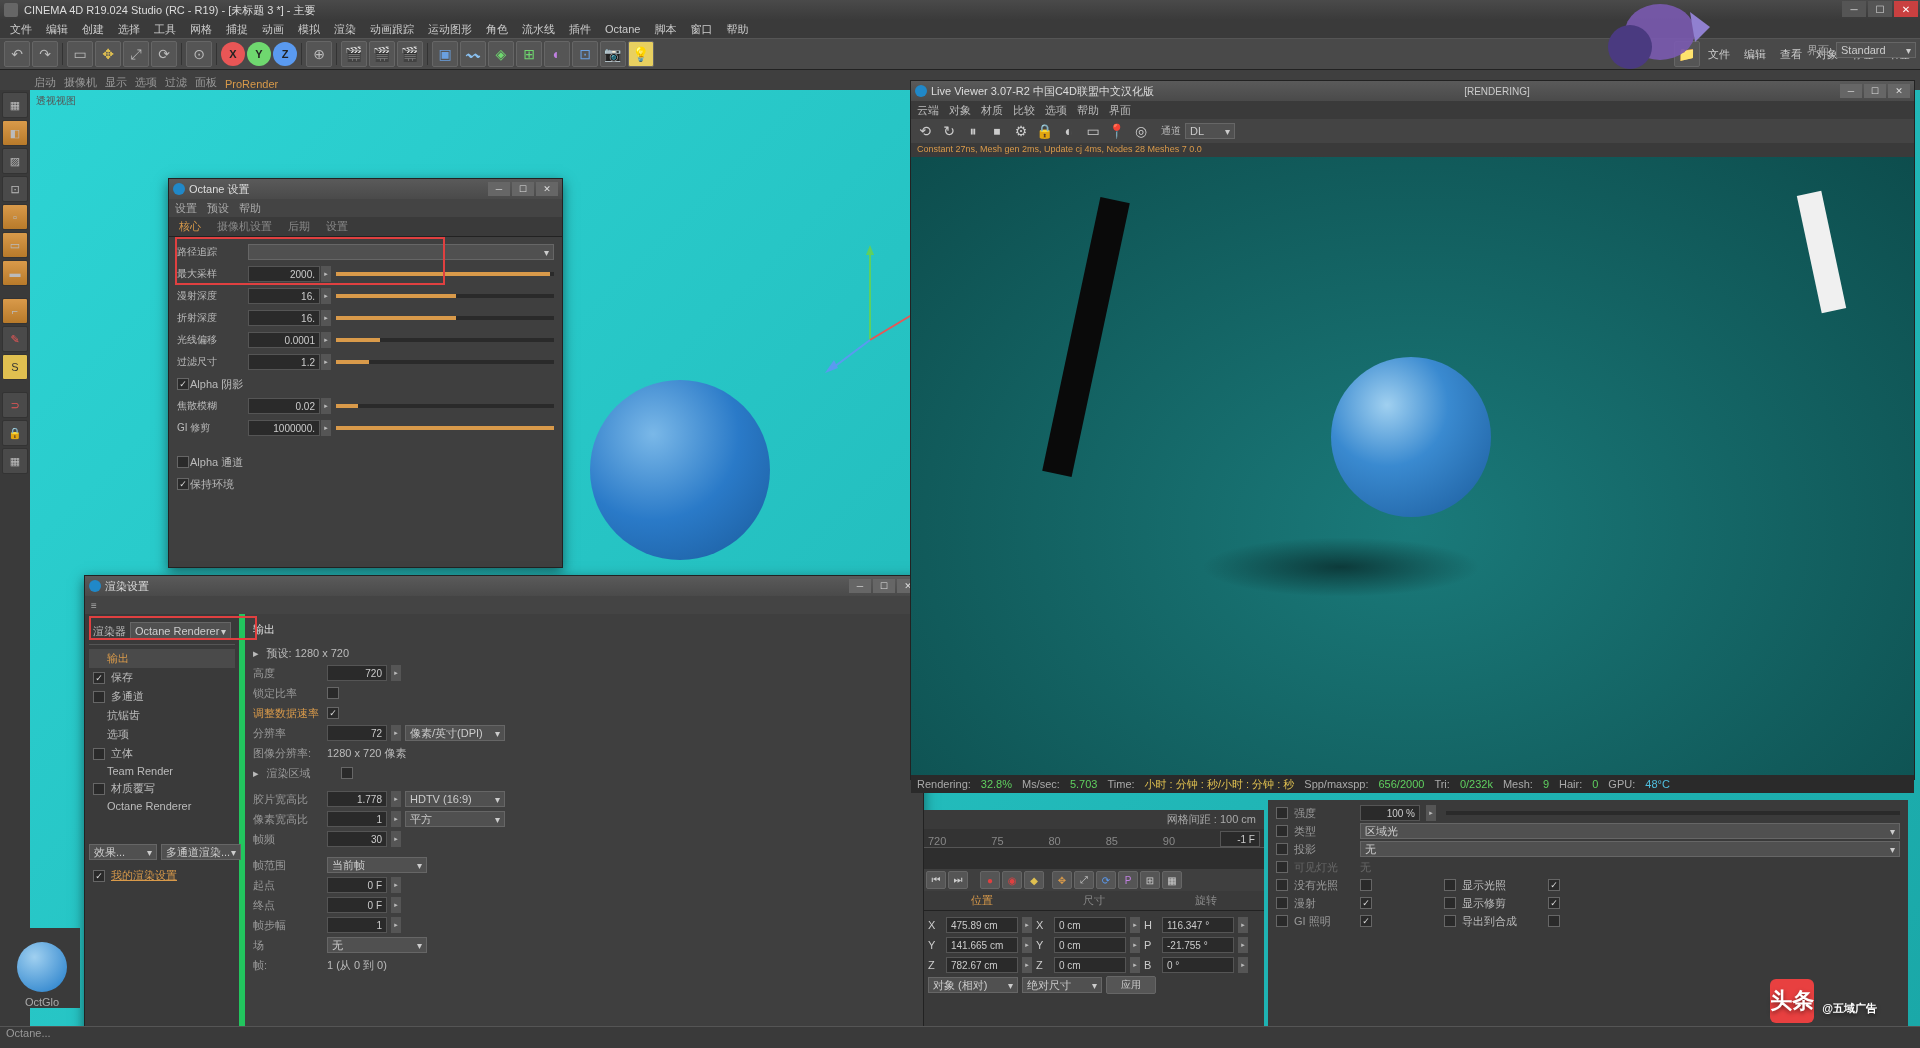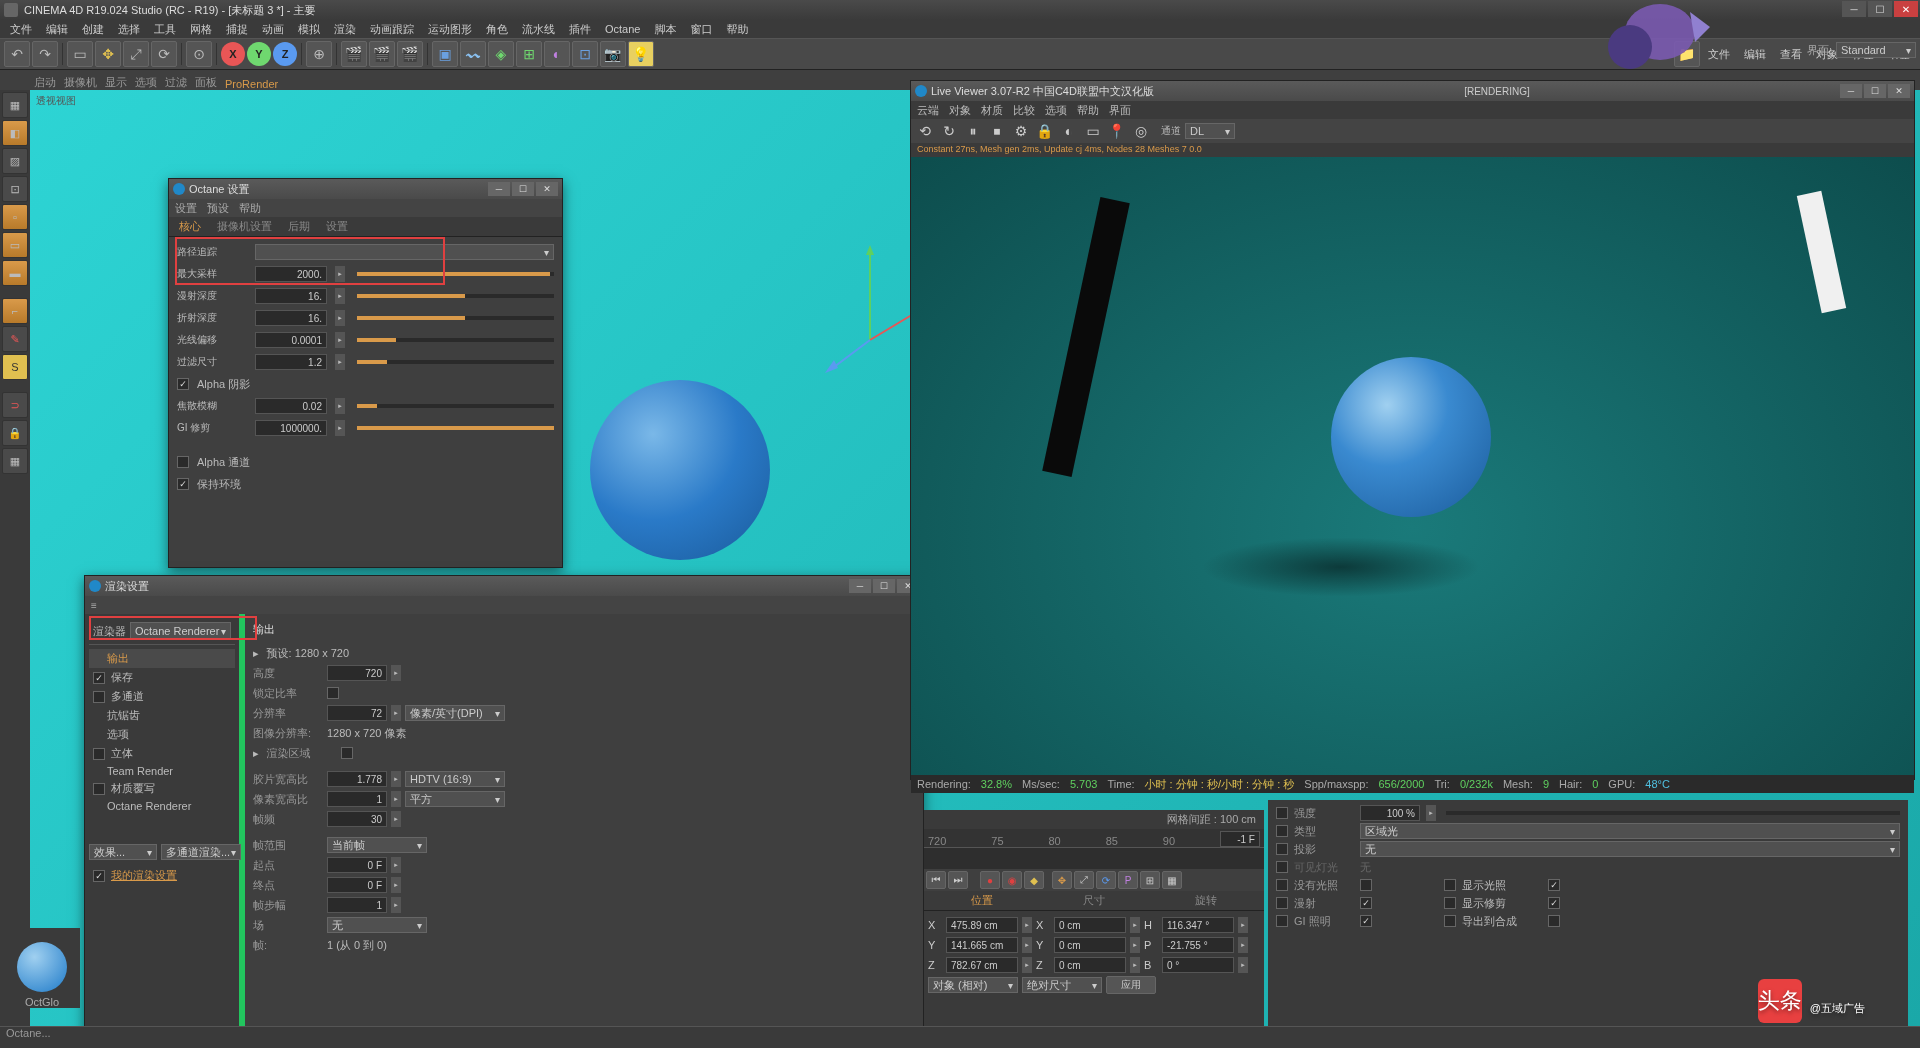--- a/index.html
+++ b/index.html
@@ -30,21 +30,21 @@
 .floating-window{position:absolute;background:#3f3f3f;border:1px solid #222;box-shadow:0 4px 12px rgba(0,0,0,.5)}
 .fw-title{background:linear-gradient(#5a5a5a,#4a4a4a);height:20px;display:flex;align-items:center;padding:0 4px;color:#ddd}
 .fw-title-icon{width:12px;height:12px;background:#2088c8;border-radius:50%;margin-right:4px}
 .fw-controls{display:flex;gap:2px;margin-left:auto}
 .fw-btn{width:22px;height:14px;background:#666;font-size:9px;display:flex;align-items:center;justify-content:center;cursor:pointer}
 .fw-menubar{background:#444;height:18px;display:flex;align-items:center;padding:0 6px;gap:10px;font-size:10px;color:#aaa}
 .fw-tabs{background:#3a3a3a;height:20px;display:flex;align-items:center;padding:0 6px;gap:8px;font-size:10px;border-bottom:1px solid #222}
 .fw-tab{color:#888;cursor:pointer;padding:2px 4px}
 .fw-tab.active{color:#d99a4a}
 .fw-body{padding:6px 8px;display:flex;flex-direction:column;gap:4px}
-.param-row{display:flex;align-items:center;gap:8px;height:18px}
+.param-row{display:flex;align-items:center;gap:1px;height:18px}
 .param-label{width:70px;color:#bbb;font-size:10px}
 .param-input{width:72px;height:16px;background:#2a2a2a;border:1px solid #555;color:#ccc;font-size:10px;padding:0 4px;display:flex;align-items:center;justify-content:flex-end}
 .param-spinner{width:10px;height:16px;background:#555;cursor:pointer;display:flex;align-items:center;justify-content:center;font-size:7px}
 .param-slider{flex:1;height:4px;background:#2a2a2a;position:relative;cursor:pointer;margin-left:4px}
 .param-slider-fill{position:absolute;height:100%;background:#d99a4a;left:0}
 .checkbox{width:12px;height:12px;background:#2a2a2a;border:1px solid #666;display:flex;align-items:center;justify-content:center;font-size:9px;color:#ddd}
 .checkbox.checked::after{content:"✓"}
 .highlight-box{border:2px solid #e04040;position:absolute;pointer-events:none}
 .render-settings{position:absolute;left:84px;top:575px;width:840px;height:470px}
 .rs-body{display:flex;height:calc(100% - 38px)}
@@ -75,21 +75,21 @@
 .lv-status{background:#2a2a2a;height:18px;display:flex;align-items:center;padding:0 6px;font-size:10px;gap:10px}
 .lv-status span{color:#aaa}
 .lv-status .green{color:#5fd05f}
 .lv-status .yellow{color:#e0c050}
 .lv-status .cyan{color:#50c0e0}
 .attrib-row{display:flex;align-items:center;gap:6px;height:18px;padding:0 4px}
 .attrib-label{color:#999;width:60px}
 .linkbox{width:12px;height:12px;border:1px solid #666;background:#2a2a2a}
 .statusbar{position:absolute;bottom:0;left:0;right:0;height:22px;background:#3a3a3a;border-top:1px solid #555;display:flex;padding:0 6px;font-size:10px;color:#999}
 .decor-character{position:absolute;right:200px;top:-8px;width:180px;height:100px;pointer-events:none}
-.watermark{position:absolute;right:55px;bottom:25px;font-size:40px;color:#fff;font-weight:400;pointer-events:none;text-shadow:0 2px 4px rgba(0,0,0,.5)}
+.watermark{position:absolute;right:43px;bottom:25px;font-size:40px;color:#fff;font-weight:700;pointer-events:none;text-shadow:0 2px 4px rgba(0,0,0,.5)}
 .wm-logo{display:inline-block;width:44px;height:44px;background:#e84040;color:#fff;border-radius:6px;text-align:center;line-height:44px;font-size:22px;margin-right:8px;vertical-align:middle}
 .coord-panel{background:#3a3a3a;padding:4px;font-size:10px}
 .coord-row{display:flex;align-items:center;gap:4px;height:20px}
 .coord-label{width:14px;color:#ccc}
 .coord-input{width:72px;height:16px;background:#2a2a2a;border:1px solid #555;color:#ccc;padding:0 4px;font-size:10px;display:flex;align-items:center}
 .tl-toolbar{display:flex;gap:2px;padding:2px;background:#3f3f3f}
 .tl-btn{width:20px;height:18px;background:#555;border:1px solid #666;border-radius:2px;font-size:10px;display:flex;align-items:center;justify-content:center;cursor:pointer;color:#ccc}
 .tl-btn.rec{color:#e04040}
 .tl-btn.key{color:#e0c050}
 .right-layout{position:absolute;right:4px;top:42px;display:flex;gap:4px;align-items:center;font-size:10px;color:#aaa}
@@ -399,20 +399,24 @@
       <div class="rs-row">
           <span class="rs-label">高度</span>
           <div class="num-input">720</div>
           <div class="param-spinner">▸</div>
         </div>
       <div class="rs-row">
           <span class="rs-label">锁定比率</span>
           <div class="checkbox"></div>
         </div>
       <div class="rs-row">
+          <span class="rs-label" style="color:#d99a4a">调整数据速率</span>
+          <div class="checkbox checked"></div>
+        </div>
+      <div class="rs-row">
           <span class="rs-label">分辨率</span>
           <div class="num-input">72</div>
           <div class="param-spinner">▸</div>
           <div class="dropdown">
             <span>像素/英寸(DPI)</span>
           </div>
         </div>
       <div class="rs-row">
           <span class="rs-label">图像分辨率:</span>
           <span>1280 x 720 像素</span>

